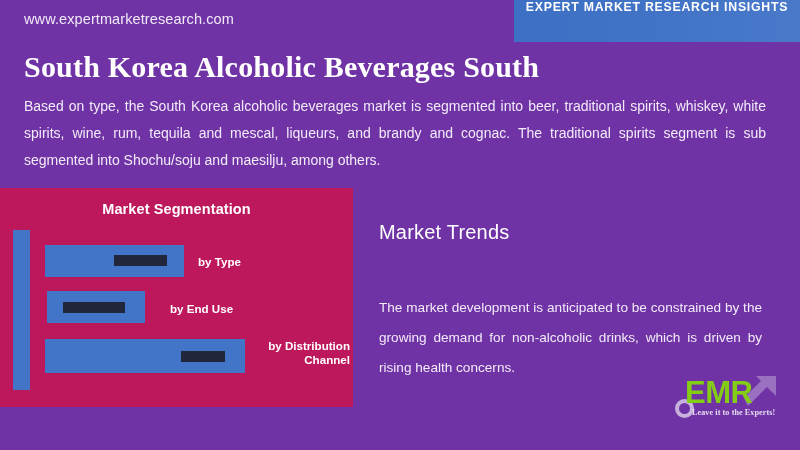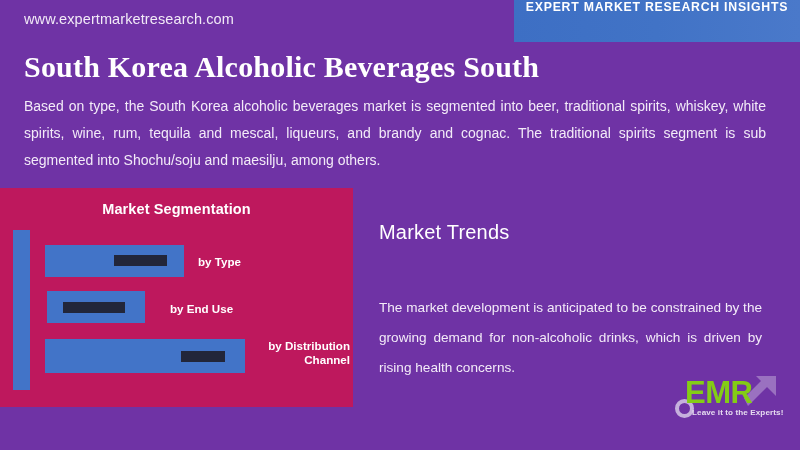--- a/index.html
+++ b/index.html
@@ -194,20 +194,21 @@
   }
   #emr-tagline {
     position: absolute;
     left: 20px;
     top: 42px;
     font-size: 8.1px;
     font-weight: bold;
     color: #e6dcf0;
     letter-spacing: 0.1px;
     white-space: nowrap;
+    font-family: Liberation Serif, serif;
   }
 </style>
 </head>
 <body>
 
 <div id="page">
 
   <div id="site-url">www.expertmarketresearch.com</div>
 
   <div id="insights-banner">

